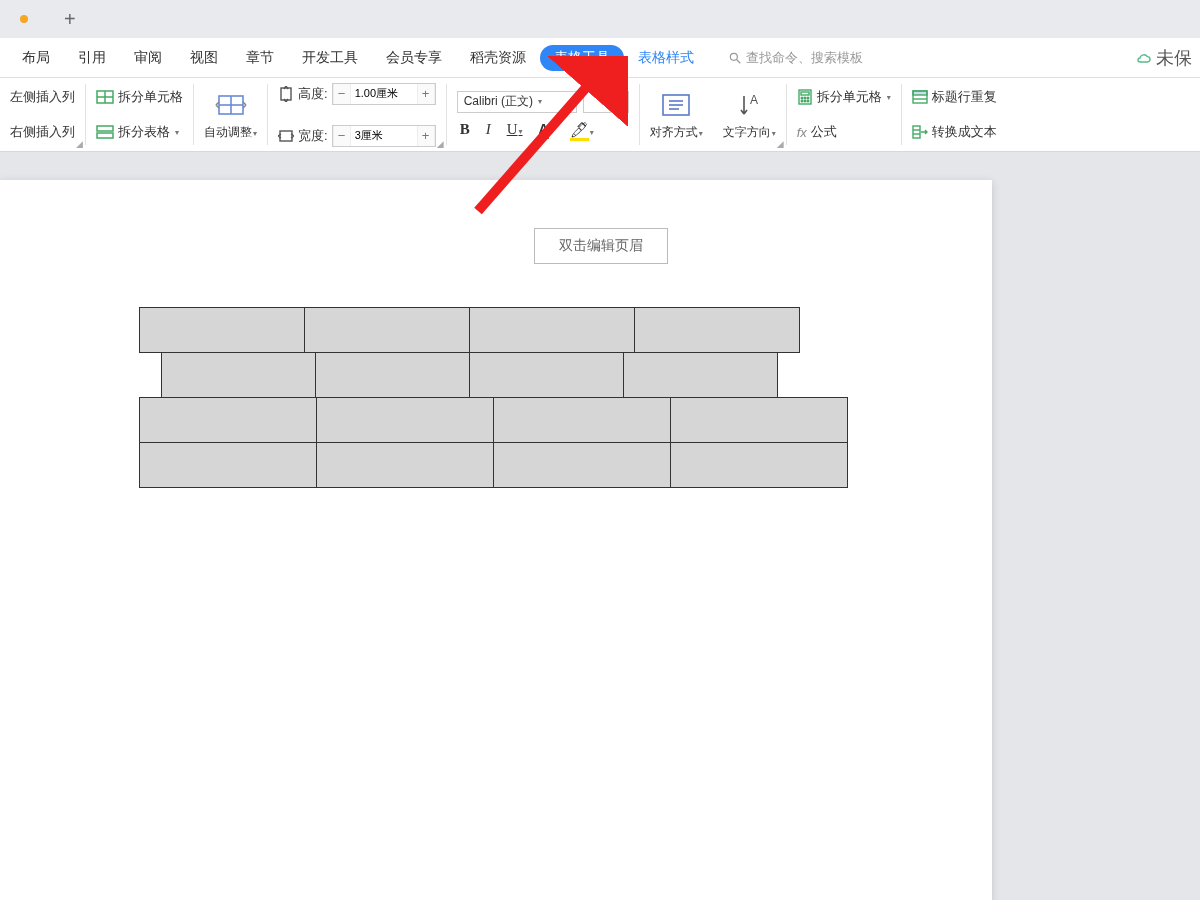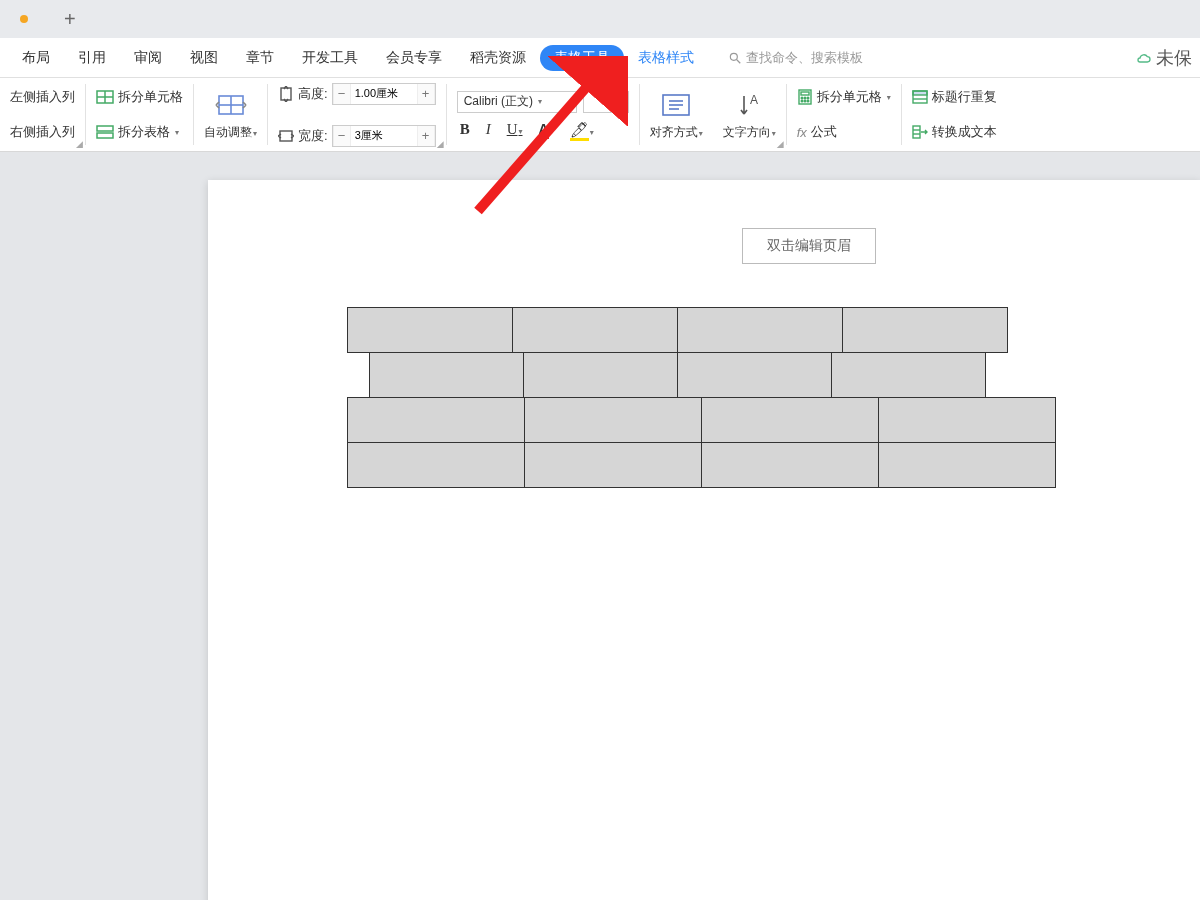--- a/index.html
+++ b/index.html
@@ -32,21 +32,21 @@
   .spin { display: flex; align-items: center; border: 1px solid #ccc; height: 22px; }
   .spin-btn { width: 18px; text-align: center; color: #777; background: #fafafa; cursor: pointer; font-size: 13px; line-height: 20px; border-left: 1px solid #eee; border-right: 1px solid #eee;}
   .spin input { width: 66px; border: none; font-size: 11px; padding: 0 4px; outline: none; }
 
   .font-select { border: 1px solid #ccc; height: 22px; display: flex; align-items: center; padding: 0 6px; font-size: 12px; gap: 4px; }
   .font-parts { display: flex; gap: 10px; align-items: center; }
   .fmt-btn { font-family: Georgia, serif; font-size: 15px; padding: 0 3px; cursor: pointer; }
   .A-color { position: relative; display: inline-block; font-weight: bold; font-size: 14px; }
   .A-color::after { content:""; position:absolute; left:0; right:0; bottom:-2px; height:3px; background: var(--u,#d00); }
 
-  .workspace { position: relative; background: #e4e6e9; height: 748px; display: flex; justify-content: flex-end; padding-top: 28px; }
+  .workspace { position: relative; background: #e4e6e9; height: 748px; display: flex; justify-content: flex-start; padding-top: 28px; }
   .page { width: 992px; height: 1000px; background: #fff; box-shadow: 0 2px 8px rgba(0,0,0,.15); position: relative; }
   .header-hint { position: absolute; top: 48px; left: 534px; border: 1px solid #bbb; padding: 8px 24px; font-size: 14px; color: #666; background: #fff; }
 
   .tablewrap { position: absolute; top: 128px; left: 140px; }
   .tablewrap .row { display: flex; }
   .cell { border: 1px solid #333; background: #d6d6d6; height: 46px; margin: -1px 0 0 -1px; }
 
   .arrow { position: absolute; z-index: 50; pointer-events: none; }
 
   .vstack { display:flex; flex-direction:column; align-items:center; gap:2px; }

